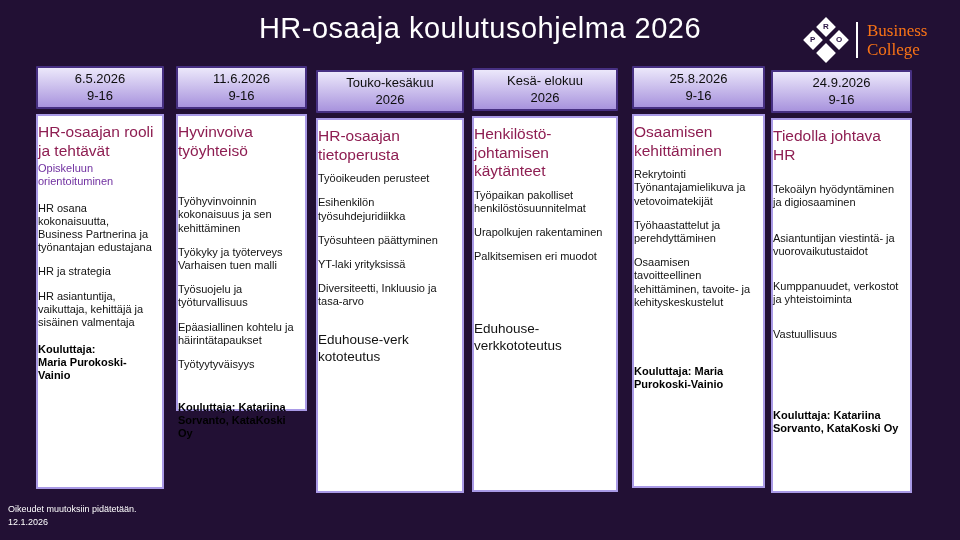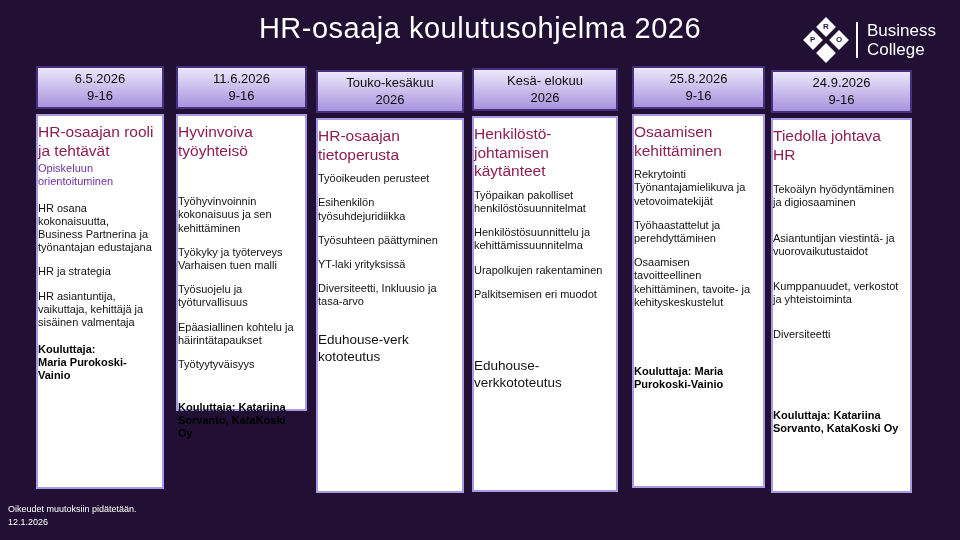--- a/index.html
+++ b/index.html
@@ -24,21 +24,21 @@
     position:absolute;width:14px;height:14px;background:#ffffff;
     transform:rotate(45deg);display:flex;align-items:center;justify-content:center;
   }
   .diamond span{transform:rotate(-45deg);font-size:8px;font-weight:bold;color:#2a1445;line-height:1;}
   .d-top{left:17px;top:4px;}
   .d-left{left:4px;top:17px;}
   .d-right{left:30px;top:17px;}
   .d-bottom{left:17px;top:30px;}
   .logo-sep{width:2px;height:36px;background:#ffffff;margin:0 9px 0 6px;}
   .logo-text{
-    color:#ffffff;font-family:Liberation Sans, sans-serif;
+    color:#f97316;font-family:Liberation Serif, serif;
     font-size:17px;line-height:1.12;white-space:pre-line;
   }
 
   
   .col{position:absolute;}
   .col-header{
     height:39px;border:2px solid #473082;border-radius:1px;
     background:linear-gradient(#ece8fb, #a democratic893dd);
     background:linear-gradient(#ece8fb, #a893dd);
     display:flex;align-items:center;justify-content:center;text-align:center;
@@ -145,21 +145,20 @@
 kototeutus</p>
     </div>
   </div>
 
   <div class="col" style="left:472px;top:68px;width:146px;border-radius:13px;">
     <div class="col-header">Kesä- elokuu
 2026</div>
     <div class="col-card" style="height:376px;">
       <p class="card-heading">Henkilöstö-johtamisen käytänteet</p>
       <p class="card-item first-tight">Työpaikan pakolliset henkilöstösuunnitelmat</p>
-      <p class="card-item">Henkilöstösuunnittelu ja kehittämissuunnitelma</p>
       <p class="card-item">Urapolkujen rakentaminen</p>
       <p class="card-item">Palkitsemisen eri muodot</p>
       <p class="card-note mt55">Eduhouse-
 verkkototeutus</p>
     </div>
   </div>
 
   <div class="col" style="left:632px;top:66px;width:133px;">
     <div class="col-header">25.8.2026
 9-16</div>
@@ -174,21 +173,21 @@
   </div>
 
   <div class="col" style="left:771px;top:70px;width:141px;border-radius:14px;">
     <div class="col-header">24.9.2026
 9-16</div>
     <div class="col-card" style="height:375px;gap:11px;">
       <p class="card-heading">Tiedolla johtava HR</p>
       <p class="card-item first-tight">Tekoälyn hyödyntäminen ja digiosaaminen</p>
       <p class="card-item">Asiantuntijan viestintä- ja vuorovaikutustaidot</p>
       <p class="card-item">Kumppanuudet, verkostot ja yhteistoiminta</p>
-      <p class="card-item">Diversiteetti</p>
+      <p class="card-item">Vastuullisuus</p>
       <p class="card-trainer mt55">Kouluttaja: Katariina Sorvanto, KataKoski Oy</p>
     </div>
   </div>
 
   <div class="footer">Oikeudet muutoksiin pidätetään.
 12.1.2026</div>
 
 </div>
 
 </body></html>

